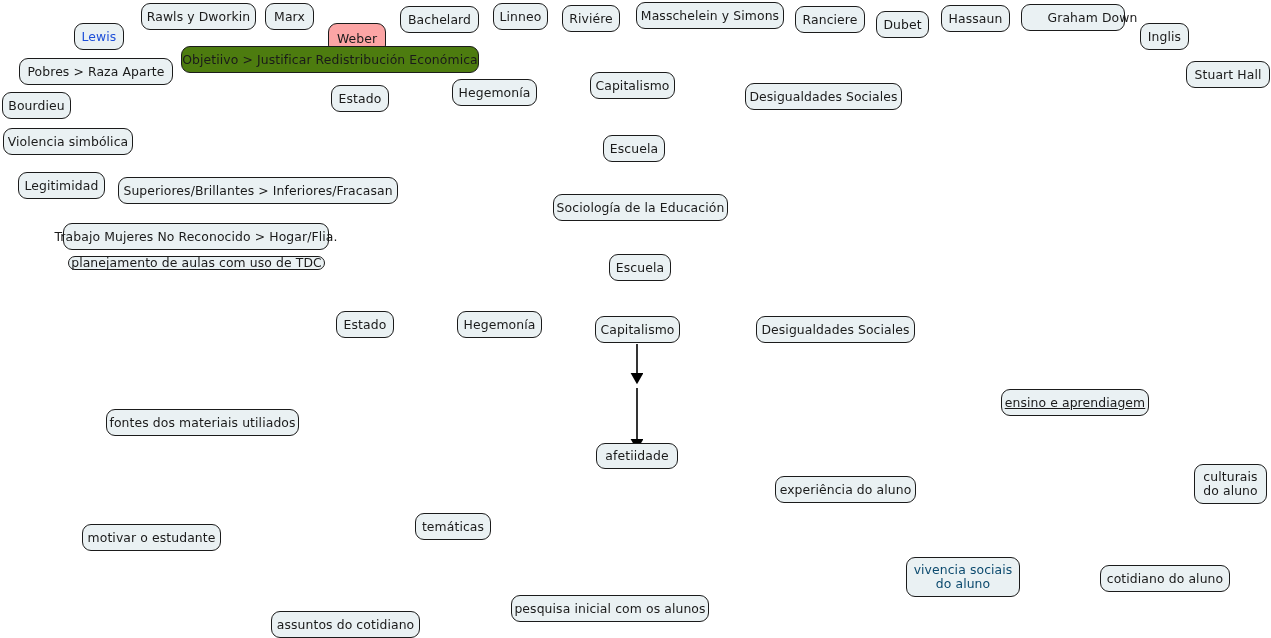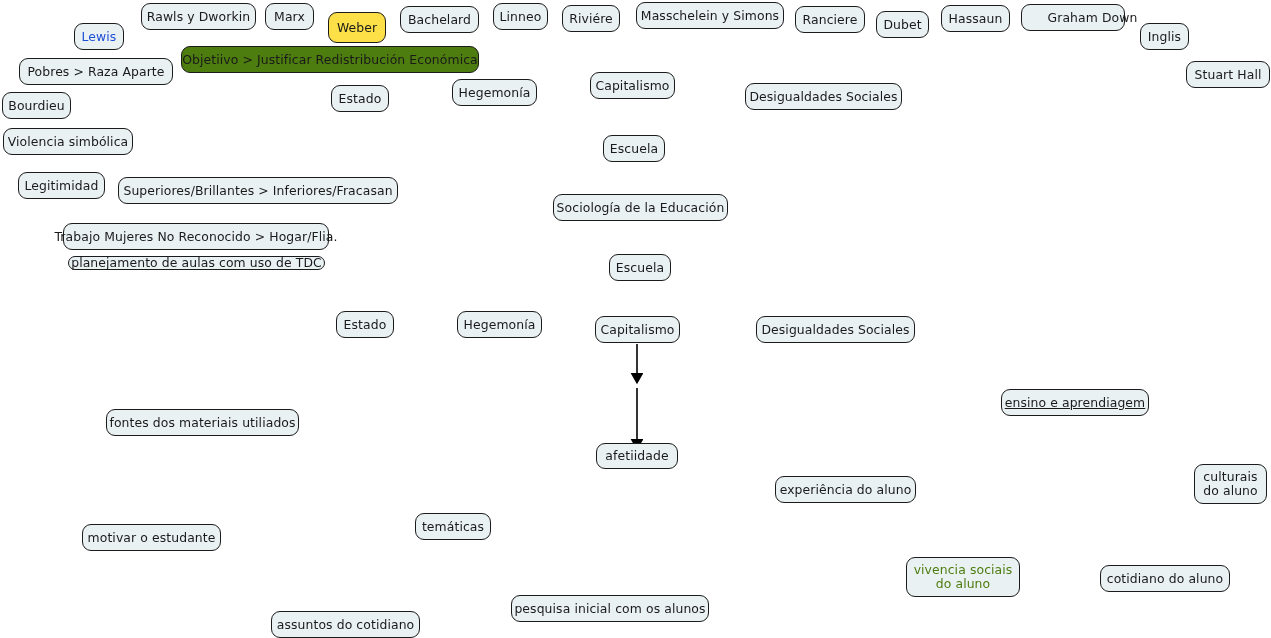--- a/index.html
+++ b/index.html
@@ -59,21 +59,21 @@
       </marker>
     </defs>
     <g id="edge-group">
         <line x1="637" y1="344" x2="637" y2="377" stroke="#000000" stroke-width="1.6" marker-end="url(#arrowhead)"></line>
         <line x1="637" y1="388" x2="637" y2="443" stroke="#000000" stroke-width="1.6" marker-end="url(#arrowhead)"></line>
       </g>
   </svg>
   <div id="node-layer">
       <div class="node" style="left: 141px; top: 3px; width: 115px; height: 27px; background: rgb(234, 241, 243); border-color: rgb(27, 27, 27); color: rgb(26, 26, 26);">Rawls y Dworkin</div>
       <div class="node" style="left: 265px; top: 3px; width: 49px; height: 27px; background: rgb(234, 241, 243); border-color: rgb(27, 27, 27); color: rgb(26, 26, 26);">Marx</div>
-      <div class="node" style="left: 328px; top: 12px; width: 58px; height: 31px; background: #fde047; border-color: rgb(27, 27, 27); color: rgb(26, 26, 26);">Weber</div>
+      <div class="node" style="left: 328px; top: 23px; width: 58px; height: 31px; background: #fca5a5; border-color: rgb(27, 27, 27); color: rgb(26, 26, 26);">Weber</div>
       <div class="node" style="left: 400px; top: 6px; width: 79px; height: 27px; background: rgb(234, 241, 243); border-color: rgb(27, 27, 27); color: rgb(26, 26, 26);">Bachelard</div>
       <div class="node" style="left: 493px; top: 3px; width: 55px; height: 27px; background: rgb(234, 241, 243); border-color: rgb(27, 27, 27); color: rgb(26, 26, 26);">Linneo</div>
       <div class="node" style="left: 562px; top: 5px; width: 58px; height: 27px; background: rgb(234, 241, 243); border-color: rgb(27, 27, 27); color: rgb(26, 26, 26);">Riviére</div>
       <div class="node" style="left: 636px; top: 2px; width: 148px; height: 27px; background: rgb(234, 241, 243); border-color: rgb(27, 27, 27); color: rgb(26, 26, 26);">Masschelein y Simons</div>
       <div class="node" style="left: 795px; top: 6px; width: 70px; height: 27px; background: rgb(234, 241, 243); border-color: rgb(27, 27, 27); color: rgb(26, 26, 26);">Ranciere</div>
       <div class="node" style="left: 876px; top: 1px; width: 53px; height: 27px; background: rgb(234, 241, 243); border-color: rgb(27, 27, 27); color: rgb(26, 26, 26); margin-top: 10px;">Dubet</div>
       <div class="node" style="left: 941px; top: 5px; width: 69px; height: 27px; background: rgb(234, 241, 243); border-color: rgb(27, 27, 27); color: rgb(26, 26, 26);">Hassaun</div>
       <div class="node" style="left: 1021px; top: 4px; width: 104px; height: 27px; background: rgb(234, 241, 243); border-color: rgb(27, 27, 27); color: rgb(26, 26, 26); padding-left: 48px;">Graham Down</div>
       <div class="node" style="left: 1140px; top: 23px; width: 49px; height: 27px; background: rgb(234, 241, 243); border-color: rgb(27, 27, 27); color: rgb(26, 26, 26);">Inglis</div>
       <div class="node" style="left: 74px; top: 23px; width: 50px; height: 27px; background: rgb(234, 241, 243); border-color: rgb(27, 27, 27); color: #1d4ed8;">Lewis</div>
@@ -98,19 +98,19 @@
       <div class="node" style="left: 595px; top: 316px; width: 85px; height: 27px; background: rgb(234, 241, 243); border-color: rgb(27, 27, 27); color: rgb(26, 26, 26);">Capitalismo</div>
       <div class="node" style="left: 756px; top: 316px; width: 159px; height: 27px; background: rgb(234, 241, 243); border-color: rgb(27, 27, 27); color: rgb(26, 26, 26);">Desigualdades Sociales</div>
       <div class="node" style="left: 1001px; top: 389px; width: 148px; height: 27px; background: rgb(234, 241, 243); border-color: rgb(27, 27, 27); color: rgb(26, 26, 26); text-decoration: underline;">ensino e aprendiagem</div>
       <div class="node" style="left: 106px; top: 409px; width: 193px; height: 27px; background: rgb(234, 241, 243); border-color: rgb(27, 27, 27); color: rgb(26, 26, 26);">fontes dos materiais utiliados</div>
       <div class="node" style="left: 596px; top: 443px; width: 82px; height: 26px; background: rgb(234, 241, 243); border-color: rgb(27, 27, 27); color: rgb(26, 26, 26);">afetiidade</div>
       <div class="node" style="left: 1194px; top: 464px; width: 73px; height: 40px; background: rgb(234, 241, 243); border-color: rgb(27, 27, 27); color: rgb(26, 26, 26);">culturais
 do aluno</div>
       <div class="node" style="left: 775px; top: 476px; width: 141px; height: 27px; background: rgb(234, 241, 243); border-color: rgb(27, 27, 27); color: rgb(26, 26, 26);">experiência do aluno</div>
       <div class="node" style="left: 415px; top: 513px; width: 76px; height: 27px; background: rgb(234, 241, 243); border-color: rgb(27, 27, 27); color: rgb(26, 26, 26);">temáticas</div>
       <div class="node" style="left: 82px; top: 524px; width: 139px; height: 27px; background: rgb(234, 241, 243); border-color: rgb(27, 27, 27); color: rgb(26, 26, 26);">motivar o estudante</div>
-      <div class="node" style="left: 906px; top: 557px; width: 114px; height: 40px; background: rgb(234, 241, 243); border-color: rgb(27, 27, 27); color: #4d7c0f;">vivencia sociais
+      <div class="node" style="left: 906px; top: 557px; width: 114px; height: 40px; background: rgb(234, 241, 243); border-color: rgb(27, 27, 27); color: #0c4a6e;">vivencia sociais
 do aluno</div>
       <div class="node" style="left: 1100px; top: 565px; width: 130px; height: 27px; background: rgb(234, 241, 243); border-color: rgb(27, 27, 27); color: rgb(26, 26, 26);">cotidiano do aluno</div>
       <div class="node" style="left: 511px; top: 595px; width: 198px; height: 27px; background: rgb(234, 241, 243); border-color: rgb(27, 27, 27); color: rgb(26, 26, 26);">pesquisa inicial com os alunos</div>
       <div class="node" style="left: 271px; top: 611px; width: 149px; height: 27px; background: rgb(234, 241, 243); border-color: rgb(27, 27, 27); color: rgb(26, 26, 26);">assuntos do cotidiano</div>
     </div>
 </div>
 
 </body></html>

